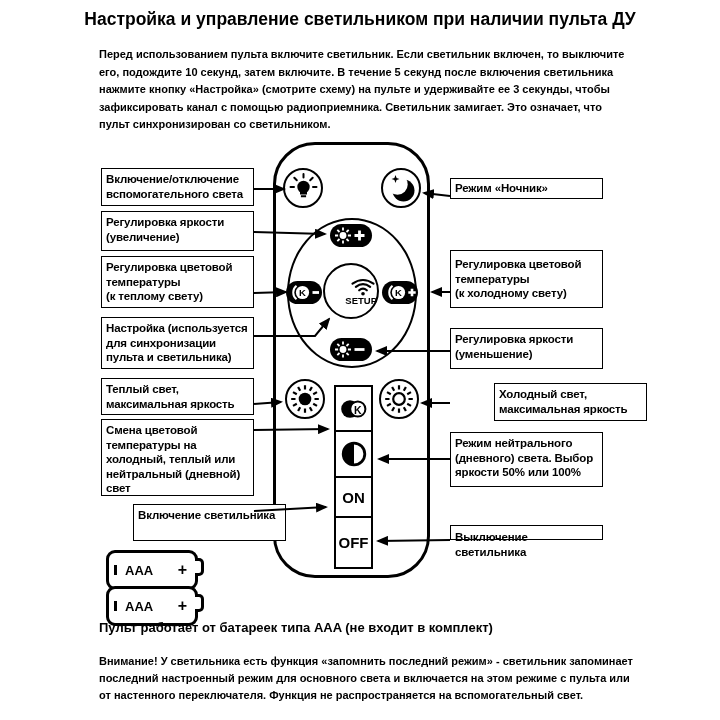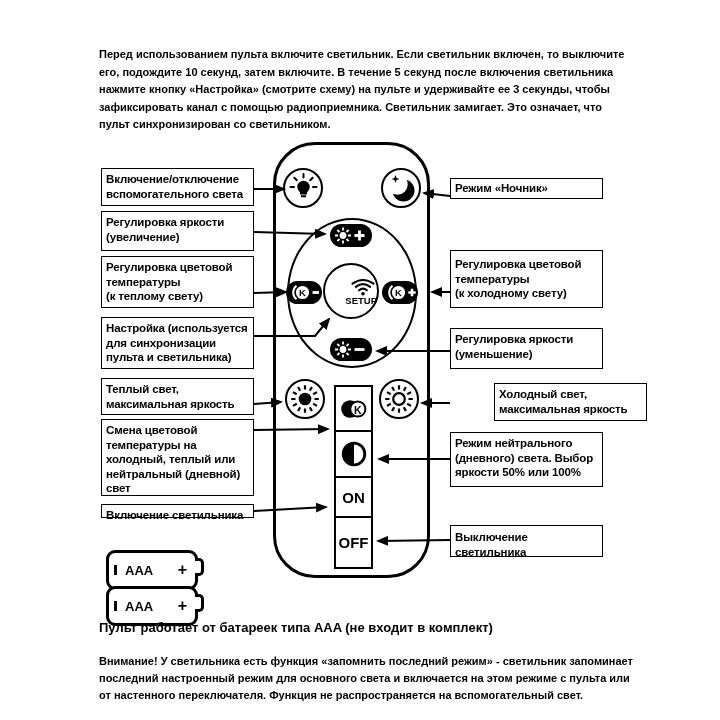--- a/index.html
+++ b/index.html
@@ -39,20 +39,21 @@
   .bat-type{font-size:13px;font-weight:bold;margin-left:8px;line-height:1;}
   .bat-plus{font-size:16px;font-weight:bold;margin-left:auto;margin-right:8px;line-height:1;}
   .bat-nub{position:absolute;right:-9px;top:5px;width:6px;height:12px;border:3px solid #000;
           border-left:none;border-radius:0 5px 5px 0;background:#fff;}
 </style>
 </head>
 <body>
 
 <div id="page">
 
+  <div id="title" class="abs">Настройка и управление светильником при наличии пульта ДУ</div>
   <div id="intro" class="abs para">Перед использованием пульта включите светильник. Если светильник включен, то выключите его, подождите 10 секунд, затем включите. В течение 5 секунд после включения светильника нажмите кнопку «Настройка» (смотрите схему) на пульте и удерживайте ее 3 секунды, чтобы зафиксировать канал с помощью радиоприемника. Светильник замигает. Это означает, что пульт синхронизирован со светильником.</div>
 
   <div id="remote" class="abs"></div>
 
   <div class="circle-btn" style="left:283px;top:168px;width:40px;height:40px;">
     <svg width="35" height="35" viewBox="-17.5 -17.5 35 35">
       <path d="M-13,-1.5 L-9.5,-1.5 M9.5,-1.5 L13,-1.5 M0,-14.5 L0,-11 M-9.2,-10.7 L-6.7,-8.2 M6.7,-8.2 L9.2,-10.7" stroke="#000" stroke-width="2" stroke-linecap="round" fill="none"></path>
       <circle cx="0" cy="-1.5" r="6.2" fill="#000"></circle>
       <path d="M-3.5,3.6 h7 v2.5 h-7 Z M-2.6,6.8 h5.2 v2 h-5.2 Z" fill="#000"></path>
     </svg>
@@ -158,34 +159,34 @@
   <div class="box lbox" style="top:317px;height:52px;">Настройка (используется
 для синхронизации
 пульта и светильника)</div>
   <div class="box lbox" style="top:378px;height:37px;">Теплый свет,
 максимальная яркость</div>
   <div class="box lbox" style="top:419px;height:77px;">Смена цветовой
 температуры на
 холодный, теплый или
 нейтральный (дневной)
 свет</div>
-  <div class="box lbox" style="top:504px;height:14px;">Включение светильника</div>
+  <div class="box lbox" style="top:504px;height:37px;margin-left:32px;">Включение светильника</div>
 
   <div class="box rbox" style="top:178px;height:21px;padding-top:2px;">Режим «Ночник»</div>
   <div class="box rbox" style="top:250px;height:58px;padding-top:6px;">Регулировка цветовой
 температуры
 (к холодному свету)</div>
   <div class="box rbox" style="top:328px;height:41px;">Регулировка яркости
 (уменьшение)</div>
   <div class="box rbox" style="top:383px;height:38px;margin-left:44px;">Холодный свет,
 максимальная яркость</div>
   <div class="box rbox" style="top:432px;height:55px;">Режим нейтрального
 (дневного) света. Выбор
 яркости 50% или 100%</div>
-  <div class="box rbox" style="top:525px;height:32px;padding-top:4px;">Выключение светильника</div>
+  <div class="box rbox" style="top:525px;height:15px;padding-top:4px;">Выключение светильника</div>
 
   <svg id="arrows" width="720" height="720">
     <defs>
       <marker id="ah" markerUnits="userSpaceOnUse" markerWidth="12" markerHeight="10" refX="10" refY="5" orient="auto">
         <path d="M0,0 L12,5 L0,10 Z" fill="#000"></path>
       </marker>
     </defs>
     <g stroke="#000" stroke-width="2" fill="none" marker-end="url(#ah)">
       <line x1="254" y1="189" x2="284" y2="189"></line>
       <line x1="254" y1="232" x2="325" y2="234"></line>

